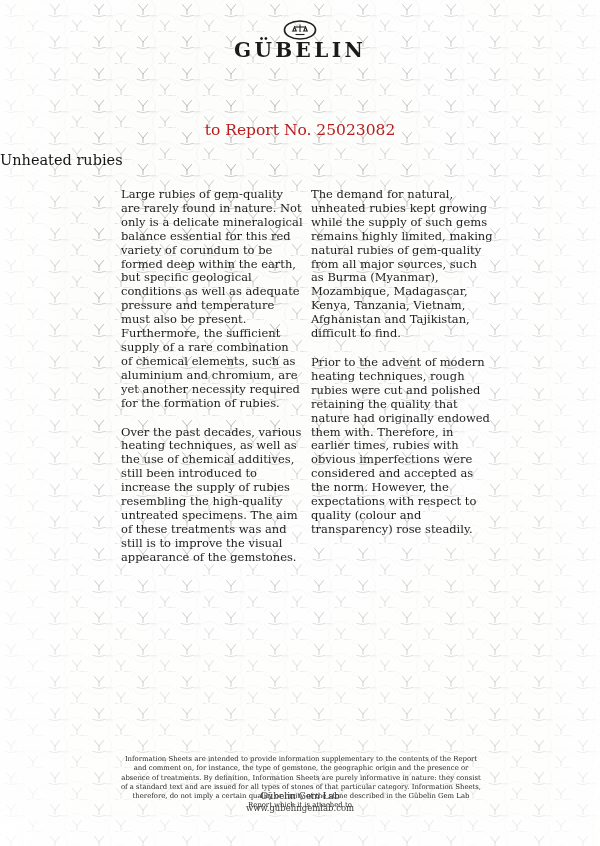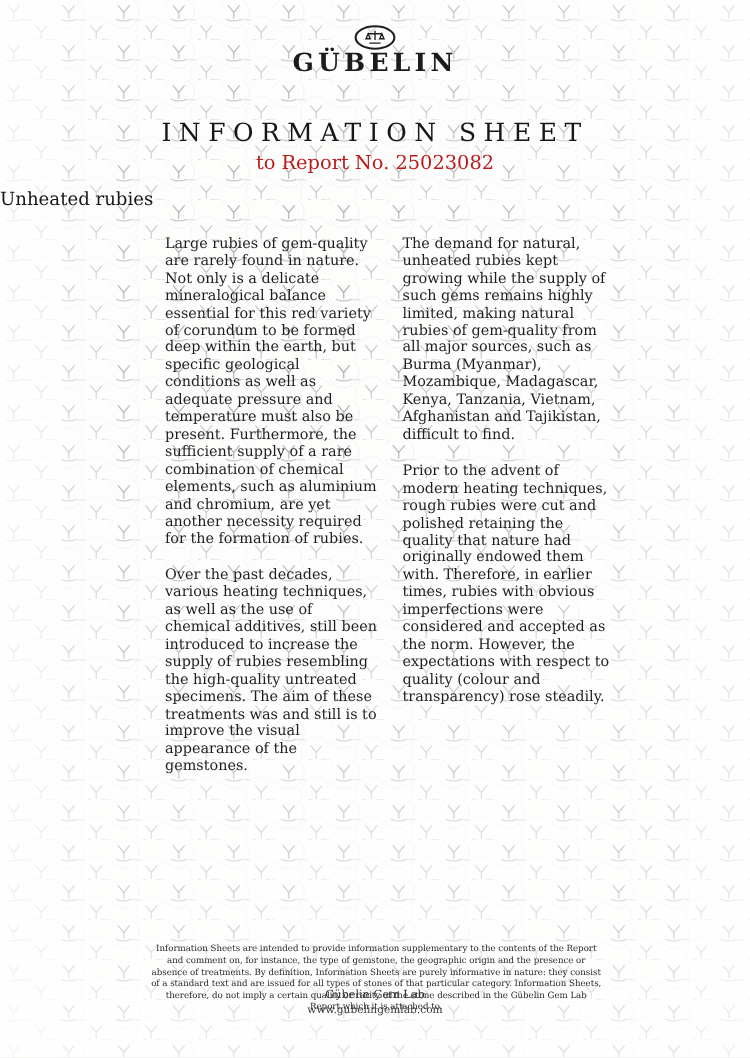--- a/index.html
+++ b/index.html
@@ -39,21 +39,21 @@
     font-size:15.5px;color:#b91c1c;
   }
   .doc-heading{
     top:152px;left:0;width:600px;text-align:left;
     font-size:14.5px;color:#161616;
   }
   .body-col{width:182px;top:188px;}
   .body-col.left{left:121px;}
   .body-col.right{left:311px;}
   .body-col p{
-    margin:0 0 15px 11px;
+    margin:0 0 15px 0;
     font-size:11.5px;line-height:13.9px;color:#1d1d1d;
     text-align:left;
   }
   .disclaimer{
     top:739px;left:120px;width:362px;
     font-size:6.9px;line-height:9.3px;text-align:center;color:#262626;margin-top:16px;
   }
   .footer-block{top:791px;left:0;width:600px;text-align:center;color:#3a3a3a;}
   .footer-company{font-size:9px;font-weight:normal;line-height:11.5px;color:#333;}
   .footer-locations{font-size:8.5px;line-height:11px;}
@@ -92,21 +92,20 @@
         <path d="M18 5.5 L18 13"></path>
         <path d="M12.5 8 L23.5 8"></path>
         <path d="M12.5 8 L10.8 12 L14.2 12 Z"></path>
         <path d="M23.5 8 L21.8 12 L25.2 12 Z"></path>
         <path d="M13.5 15.5 L22.5 15.5"></path>
       </g>
     </svg>
   </div>
   <div class="layer logo-text">GÜBELIN</div>
 
-  <div class="layer doc-title">INFORMATION SHEET</div>
   <div class="layer report-line">to Report No. 25023082</div>
   <div class="layer doc-heading">Unheated rubies</div>
 
   <div class="layer body-col left">
     <p>Large rubies of gem-quality are rarely found in nature. Not only is a delicate mineralogical balance essential for this red variety of corundum to be formed deep within the earth, but specific geological conditions as well as adequate pressure and temperature must also be present. Furthermore, the sufficient supply of a rare combination of chemical elements, such as aluminium and chromium, are yet another necessity required for the formation of rubies.</p>
     <p>Over the past decades, various heating techniques, as well as the use of chemical additives, still been introduced to increase the supply of rubies resembling the high-quality untreated specimens. The aim of these treatments was and still is to improve the visual appearance of the gemstones.</p>
   </div>
   <div class="layer body-col right">
     <p>The demand for natural, unheated rubies kept growing while the supply of such gems remains highly limited, making natural rubies of gem-quality from all major sources, such as Burma (Myanmar), Mozambique, Madagascar, Kenya, Tanzania, Vietnam, Afghanistan and Tajikistan, difficult to find.</p>
     <p>Prior to the advent of modern heating techniques, rough rubies were cut and polished retaining the quality that nature had originally endowed them with. Therefore, in earlier times, rubies with obvious imperfections were considered and accepted as the norm. However, the expectations with respect to quality (colour and transparency) rose steadily.</p>

